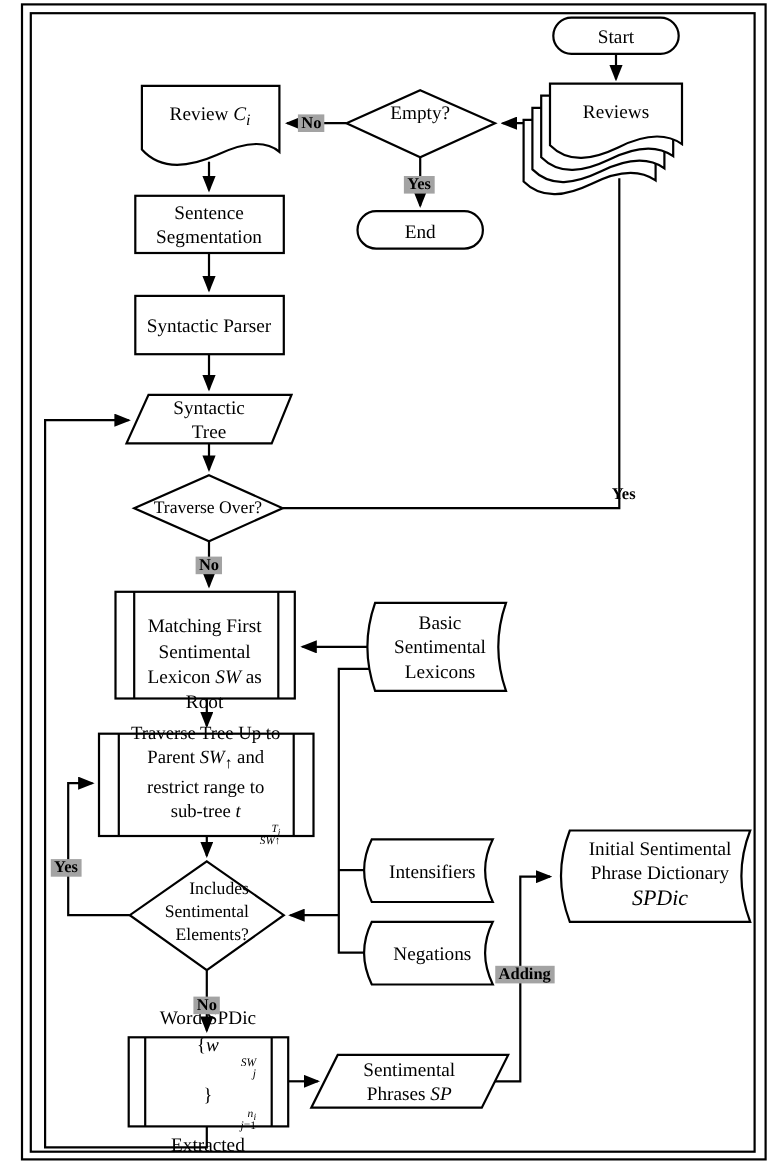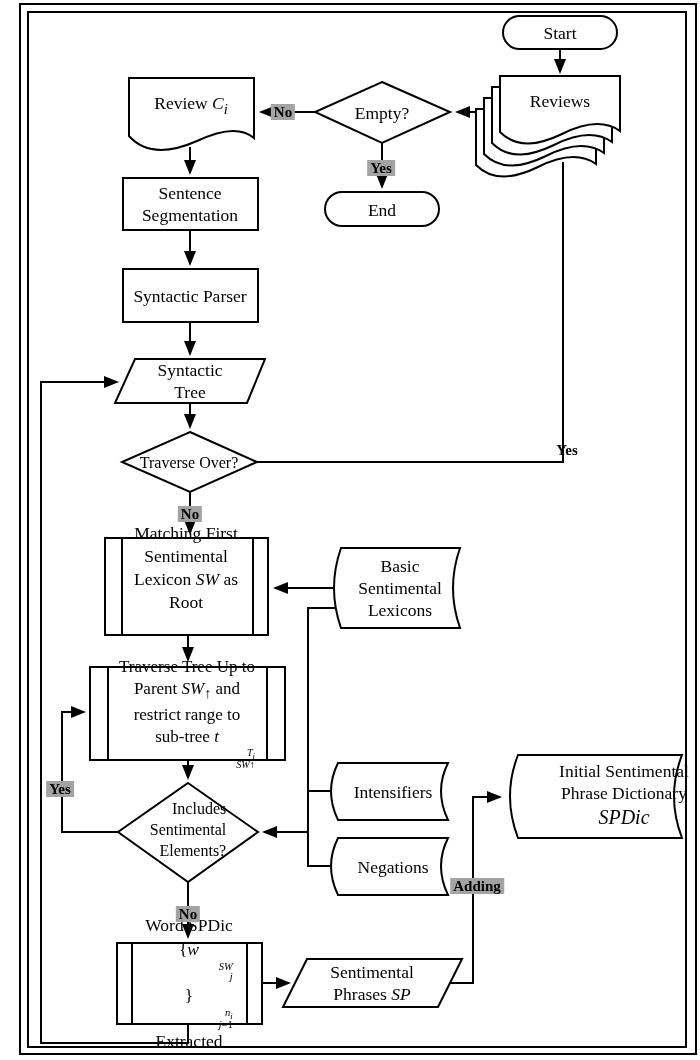--- a/index.html
+++ b/index.html
@@ -107,21 +107,21 @@
 </svg>
 
 <div class="lbl" style="left:560px;top:33px">
   <span>Start</span>
     </div>
 
 <div class="lbl" style="left:560px;top:101px">
   <span>Reviews</span>
     </div>
 
-<div class="lbl" style="left:382px;top:113px">
+<div class="lbl" style="left:382px;top:102px">
   <span>Empty?</span>
     </div>
 
 <div class="lbl" style="left:191px;top:106px">
   <span>Review <i>C<sub>i</sub></i></span>
     </div>
 
 <div class="lbl" style="left:382px;top:210px">
   <span>End</span>
     </div>
@@ -137,21 +137,21 @@
 
 <div class="lbl" style="left:190px;top:381px">
   <span>Syntactic</span>
   <span>Tree</span>
     </div>
 
 <div class="lbl f16" style="left:189px;top:462px">
   <span>Traverse Over?</span>
     </div>
 
-<div class="lbl" style="left:186px;top:568px;line-height:23px">
+<div class="lbl" style="left:186px;top:604px;line-height:23px">
   <span>Matching First</span>
   <span>Sentimental</span>
   <span>Lexicon <i>SW</i> as</span>
   <span>Root</span>
     </div>
 
 <div class="lbl" style="left:400px;top:588px">
   <span>Basic</span>
   <span>Sentimental</span>
   <span>Lexicons</span>
@@ -174,21 +174,21 @@
     </div>
 
 <div class="lbl" style="left:393px;top:792px">
   <span>Intensifiers</span>
     </div>
 
 <div class="lbl" style="left:393px;top:867px">
   <span>Negations</span>
     </div>
 
-<div class="lbl" style="left:624px;top:795px">
+<div class="lbl" style="left:600px;top:795px">
   <span>Initial Sentimental</span>
   <span>Phrase Dictionary</span>
   <span class="it20">SPDic</span>
     </div>
 
 <div class="lbl" style="left:189px;top:983px">
   <span>Word SPDic</span>
   <span class="mathline">{<i>w</i><span class="ss">
           <span><i>SW</i></span>
           <span><i>j</i></span>

